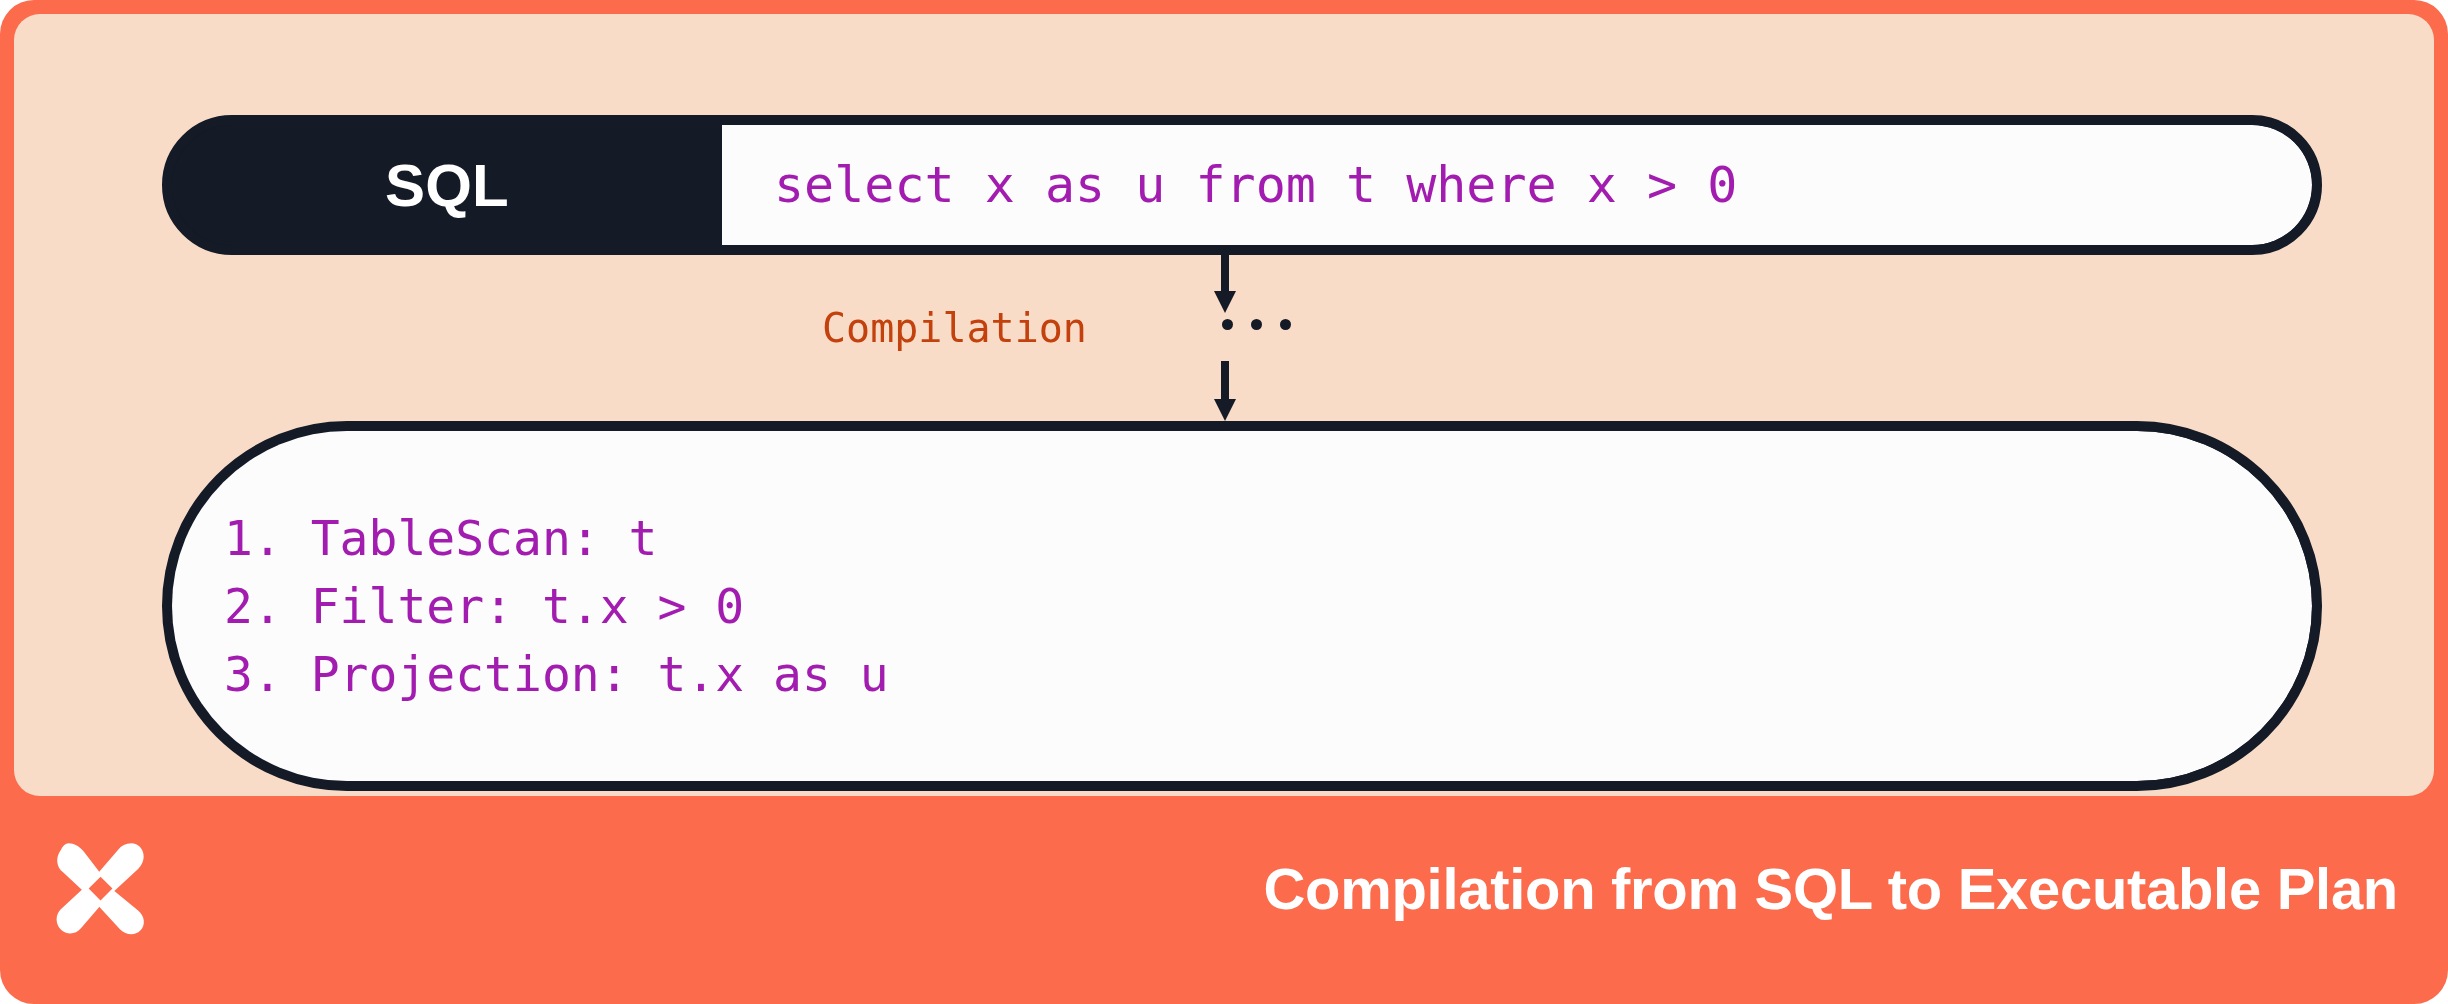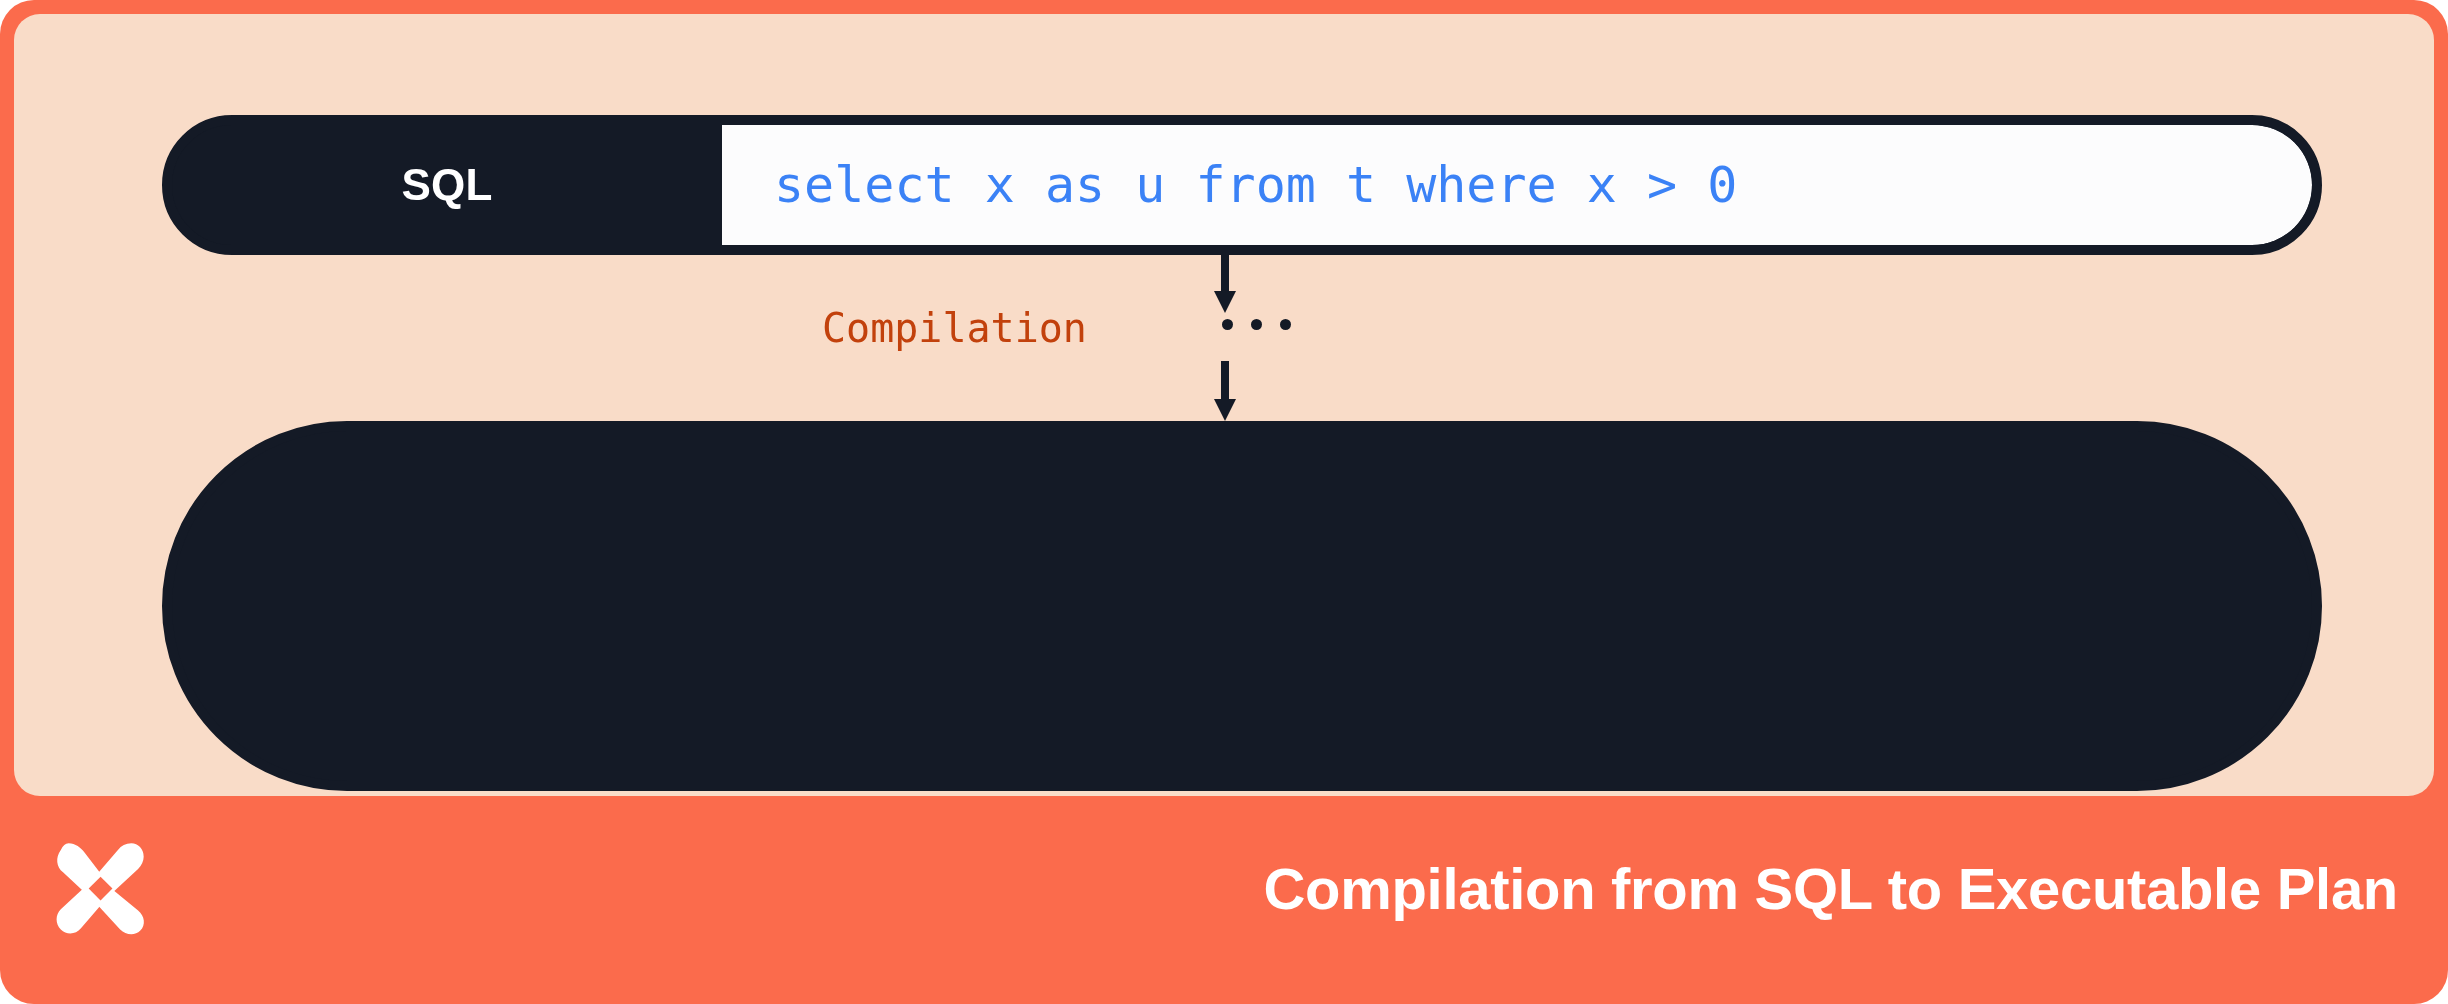--- a/index.html
+++ b/index.html
@@ -57,42 +57,42 @@
   }
 
   .stage-label {
     flex: 0 0 550px;
     display: flex;
     align-items: center;
     justify-content: center;
     color: #ffffff;
     font-family: "Liberation Sans", sans-serif;
     font-weight: 700;
-    font-size: 44px;
+    font-size: 60px;
     letter-spacing: 0.2px;
     background: #141A26;
   }
 
   .stage-content {
     flex: 1 1 auto;
     background: #FCFCFD;
     border-radius: 0 999px 999px 0;
     display: flex;
     flex-direction: column;
     justify-content: center;
     padding-left: 52px;
     padding-right: 60px;
     box-sizing: border-box;
   }
 
   .code-line {
     font-family: "DejaVu Sans Mono", "Liberation Mono", monospace;
     font-size: 50px;
     line-height: 1.0;
-    color: #3b82f6;
+    color: #a21caf;
     white-space: pre;
   }
 
   .stage-content.multiline {
     justify-content: center;
   }
   .stage-content.multiline .code-line {
     line-height: 1.42;
     font-size: 48px;
   }
@@ -219,20 +219,25 @@
         <i></i>
       </div>
 
       <div class="arrow bottom">
         <div class="shaft"></div>
         <div class="head"></div>
       </div>
     </div>
 
     <div class="stage-row plan">
+      <div class="stage-content multiline">
+        <div class="code-line">1. TableScan: t</div>
+        <div class="code-line">2. Filter: t.x &gt; 0</div>
+        <div class="code-line">3. Projection: t.x as u</div>
+      </div>
     </div>
 
   </div>
 
   <div class="caption-bar">
     <svg class="brand-logo" viewBox="0 0 100 100">
       <path d="M22 10 C28 10 33 14 36 18 L62 52 L84 70 C90 75 91 83 86 88 C81 93 73 92 68 87 L45 62 L17 36 C11 31 10 23 15 16 C17 12 19 10 22 10 Z" fill="#ffffff"></path>
       <path d="M78 10 C84 10 89 15 89 22 C89 26 87 30 84 33 L57 58 L33 86 C28 92 20 92 15 87 C10 82 10 74 15 69 L42 44 L66 16 C69 12 73 10 78 10 Z" fill="#ffffff"></path>
       <rect x="43" y="43" width="15" height="15" transform="rotate(45 50.5 50.5)" fill="#FB6B4C"></rect>
     </svg>

